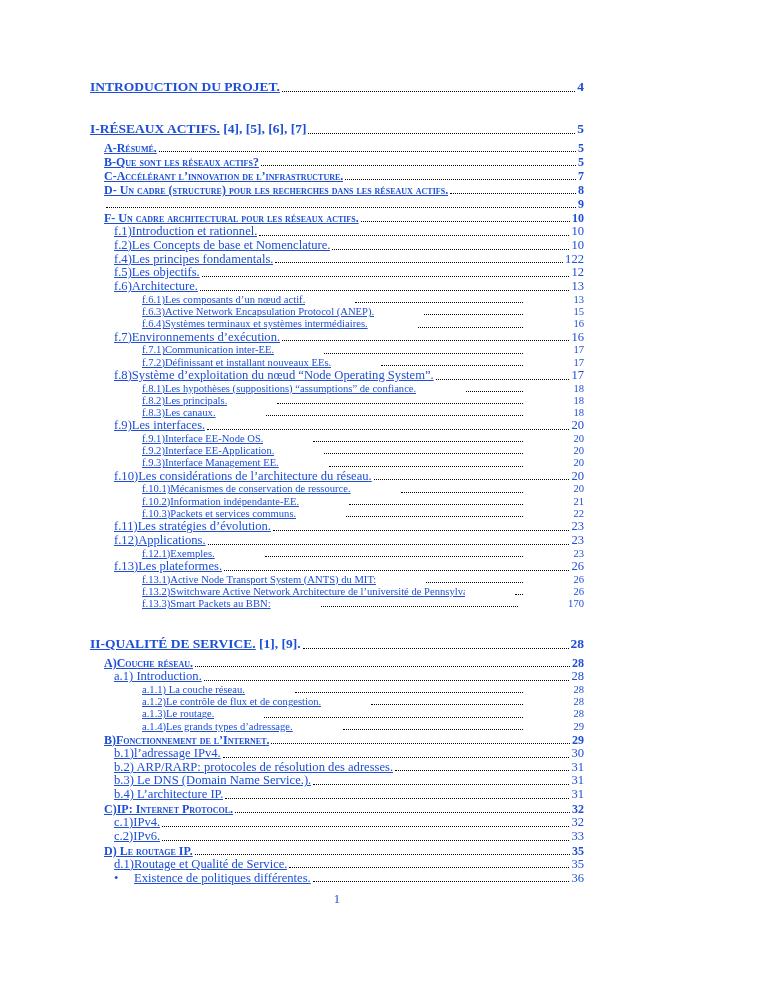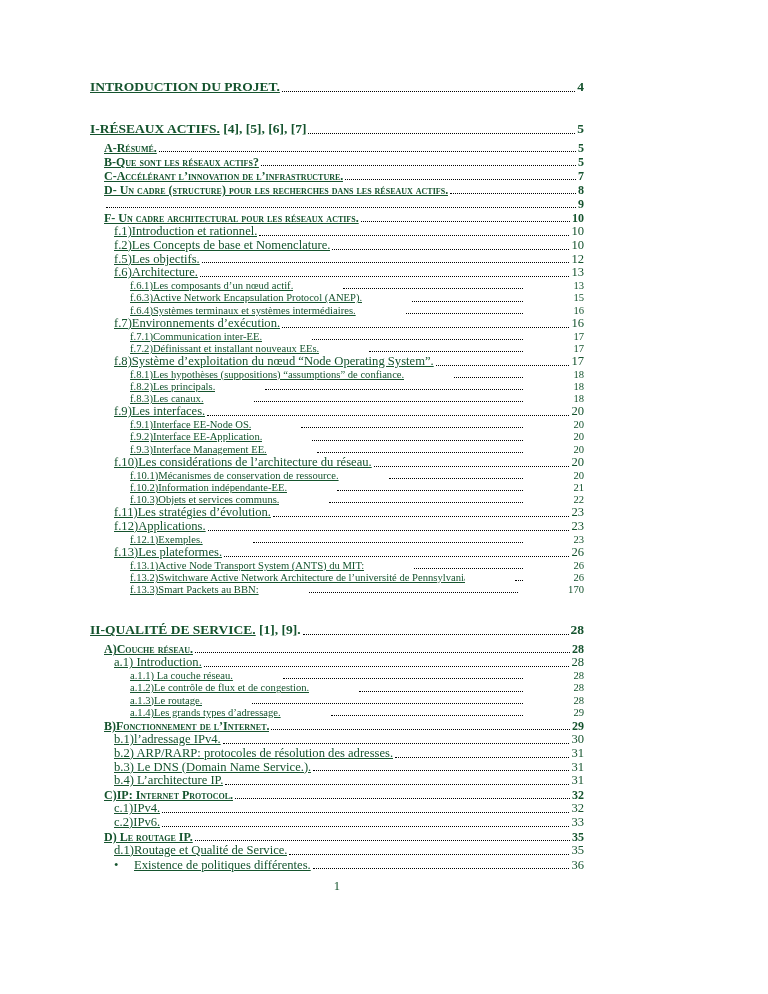--- a/index.html
+++ b/index.html
@@ -1,36 +1,36 @@
 <!DOCTYPE html>
 <html><head>
 <meta charset="utf-8">
 <style>
   html,body{margin:0;padding:0;background:#fff;}
   .page{
     width:672px;height:994px;box-sizing:border-box;
     padding:78px 88px 0 90px;
-    font-family:"Liberation Serif", serif;color:#14532d;
+    font-family:"Liberation Serif", serif;color:#1d4ed8;
     overflow:hidden;background:#fff;
   }
   .row{display:flex;align-items:flex-end;}
   .label{text-decoration:underline;white-space:nowrap;overflow:hidden;}
   .refs{white-space:pre;}
   .refs:empty{display:none;}
   .dots{flex:1;border-bottom:1.5px dotted #000;margin:0 2px 3px 2px;min-width:8px;}
   .page-num{white-space:nowrap;}
 
   .lvl-h1{font-size:13.5px;font-weight:bold;line-height:17px;margin-top:25px;margin-bottom:4px;}
   #toc-container .lvl-h1:first-child{margin-top:0;}
 
   .lvl-l1{font-size:12px;font-weight:bold;line-height:14px;margin-left:14px;text-align:center;}
   .lvl-l1 .label{font-variant:small-caps;}
 
   .lvl-l2{font-size:12.6px;line-height:13.8px;margin-left:24px;}
-  .lvl-l3{font-size:10.6px;line-height:12.2px;margin-left:40px;gap:48px;}
+  .lvl-l3{font-size:10.6px;line-height:12.2px;margin-left:52px;gap:48px;}
 
   .lvl-bullet{font-size:12.6px;line-height:14px;margin-left:24px;}
   .bullet-glyph{display:none;}
   .lvl-bullet .bullet-glyph{display:inline-block;width:20px;text-decoration:none;}
 
   .footer{text-align:center;font-size:12.6px;margin-top:7px;}
 </style>
 </head>
 <body>
 
@@ -109,20 +109,27 @@
 
   <div class="row lvl-l2">
 
     <span class="label">f.2)Les Concepts de base et Nomenclature.</span>
 
     <span class="dots"></span>
     <span class="page-num">10</span>
   </div>
 
 
+  <div class="row lvl-l2">
+
+    <span class="label">f.4)Les principes fondamentals.</span>
+
+    <span class="dots"></span>
+    <span class="page-num">122</span>
+  </div>
 
   <div class="row lvl-l2">
 
     <span class="label">f.5)Les objectifs.</span>
 
     <span class="dots"></span>
     <span class="page-num">12</span>
   </div>
 
   <div class="row lvl-l2">
@@ -265,21 +272,21 @@
   <div class="row lvl-l3">
 
     <span class="label">f.10.2)Information indépendante-EE.</span>
 
     <span class="dots"></span>
     <span class="page-num">21</span>
   </div>
 
   <div class="row lvl-l3">
 
-    <span class="label">f.10.3)Objets et services communs.</span>
+    <span class="label">f.10.3)Packets et services communs.</span>
 
     <span class="dots"></span>
     <span class="page-num">22</span>
   </div>
 
   <div class="row lvl-l2">
 
     <span class="label">f.11)Les stratégies d’évolution.</span>
 
     <span class="dots"></span>

